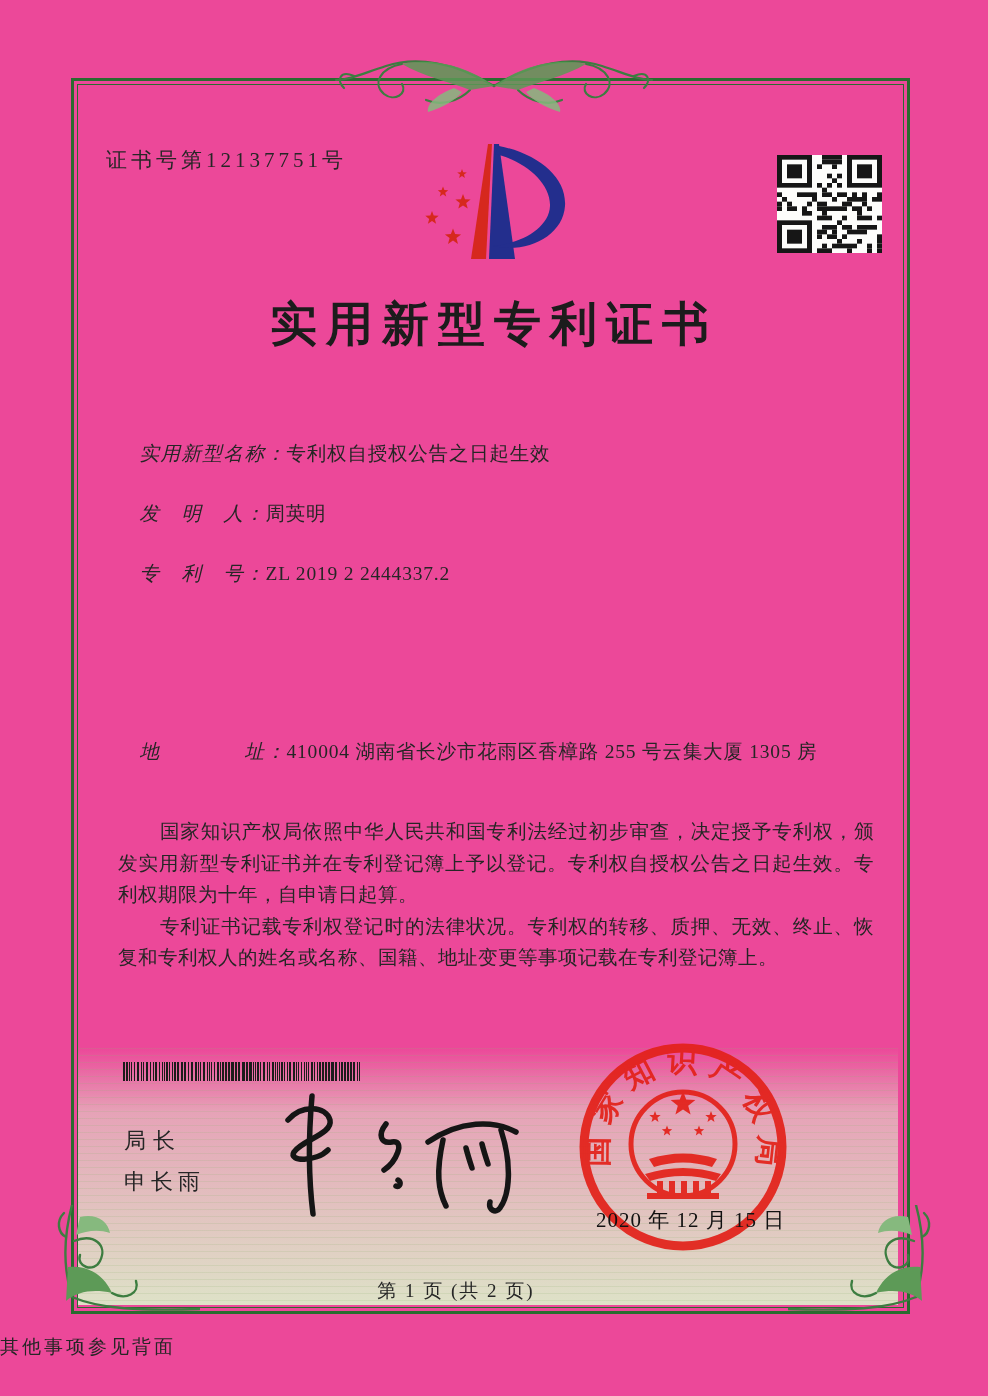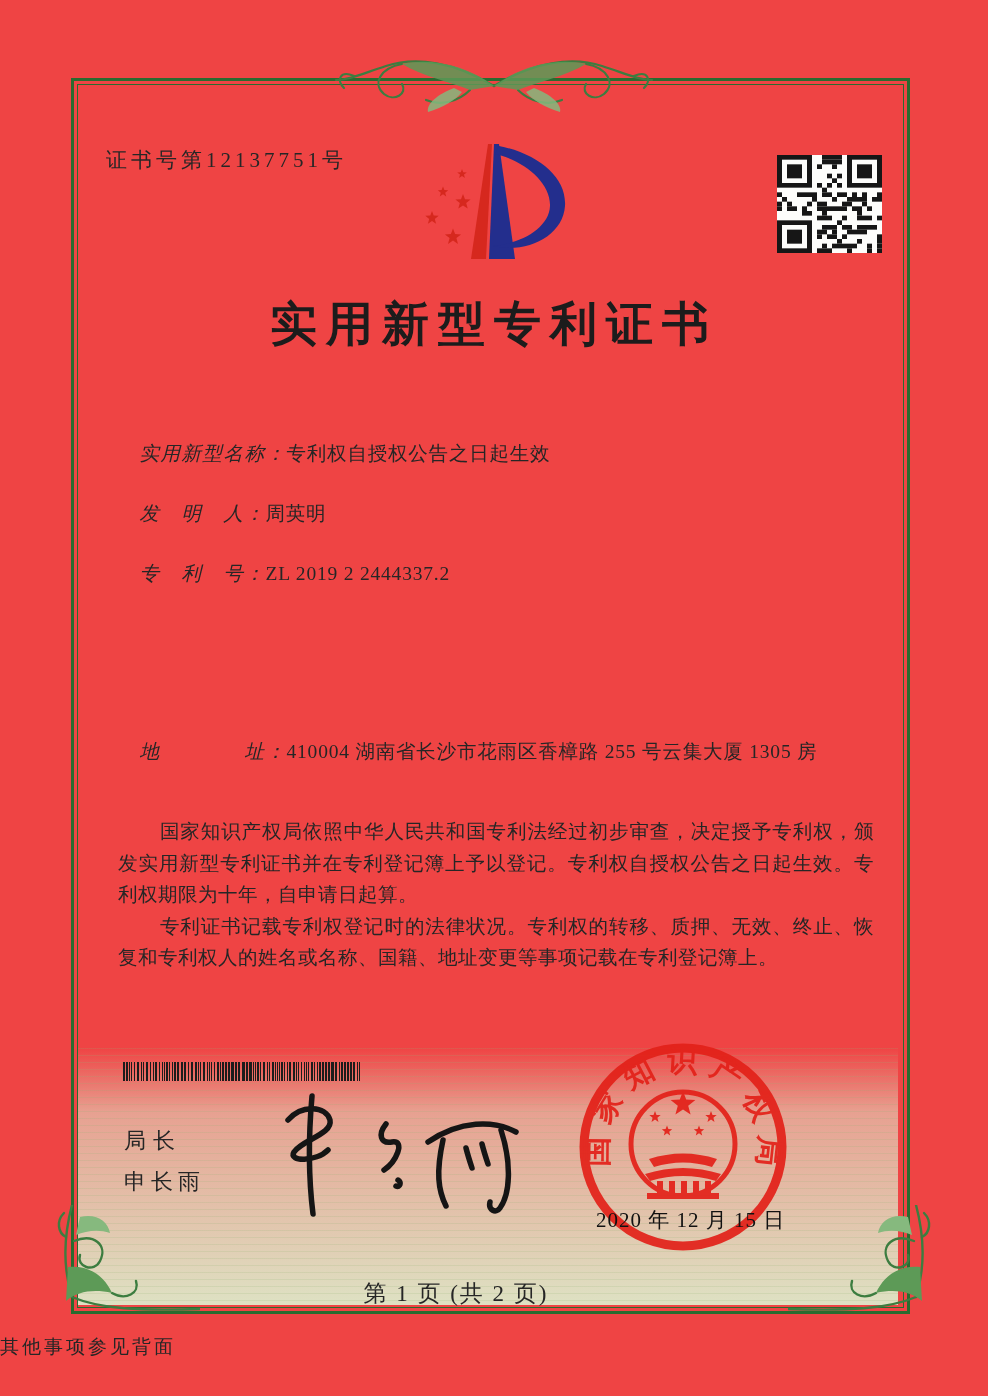--- a/index.html
+++ b/index.html
@@ -1,16 +1,16 @@
 <!DOCTYPE html>
 <html><head>
 <meta charset="utf-8">
 <style>
   html,body{margin:0;padding:0;background:#dedac9;}
-  .page{position:relative;width:988px;height:1396px;background:#ef4444;overflow:hidden;
+  .page{position:relative;width:988px;height:1396px;background:#ec4899;overflow:hidden;
         font-family:"Liberation Serif","DejaVu Serif",serif;color:#262626;}
   .abs{position:absolute;}
   .frame{position:absolute;left:71px;top:78px;width:833px;height:1230px;
          border:3px solid #2a6b2f;outline:1px solid #2a6b2f;outline-offset:-7px;z-index:2;}
   .band{position:absolute;left:77px;top:1048px;width:821px;height:257px;z-index:1;
         background:
           repeating-linear-gradient(180deg, rgba(145,178,115,0.18) 0 1px, rgba(0,0,0,0) 1px 7px),
           linear-gradient(180deg, rgba(227,238,211,0) 0%, rgba(225,237,208,0.55) 25%, rgba(221,234,202,0.95) 100%);}
   .cert-no{left:106px;top:146px;font-size:21px;letter-spacing:4px;z-index:4;}
   .logo{left:415px;top:134px;z-index:4;}
@@ -23,21 +23,21 @@
   .pair1{display:inline-block;width:370px;}
   .paras{position:absolute;left:118px;top:816px;width:756px;font-size:19.5px;line-height:31.5px;
          text-align:justify;z-index:4;}
   .paras p{margin:0;text-indent:2.15em;letter-spacing:0.5px;}
   .barcode{position:absolute;left:123px;top:1062px;width:242px;height:19px;z-index:4;}
   .director-title{left:124px;top:1126px;font-size:22px;letter-spacing:7px;z-index:4;}
   .director-name{left:124px;top:1167px;font-size:22px;letter-spacing:5px;z-index:4;}
   .signature{left:268px;top:1090px;z-index:5;}
   .seal{left:577px;top:1041px;z-index:5;}
   .seal-date{left:596px;top:1206px;font-size:21px;letter-spacing:1px;z-index:6;color:#111;}
-  .page-indicator{left:0;right:76px;top:1278px;text-align:center;font-size:23px;
+  .page-indicator{left:0;right:76px;top:1278px;text-align:center;font-size:19px;
                   letter-spacing:2px;z-index:4;}
   .back-note{left:0;right:76px;top:1334px;font-size:19px;
              letter-spacing:3px;z-index:4;}
   .ornament{z-index:3;}
 </style>
 </head>
 <body>
 
 <div class="page">
 

